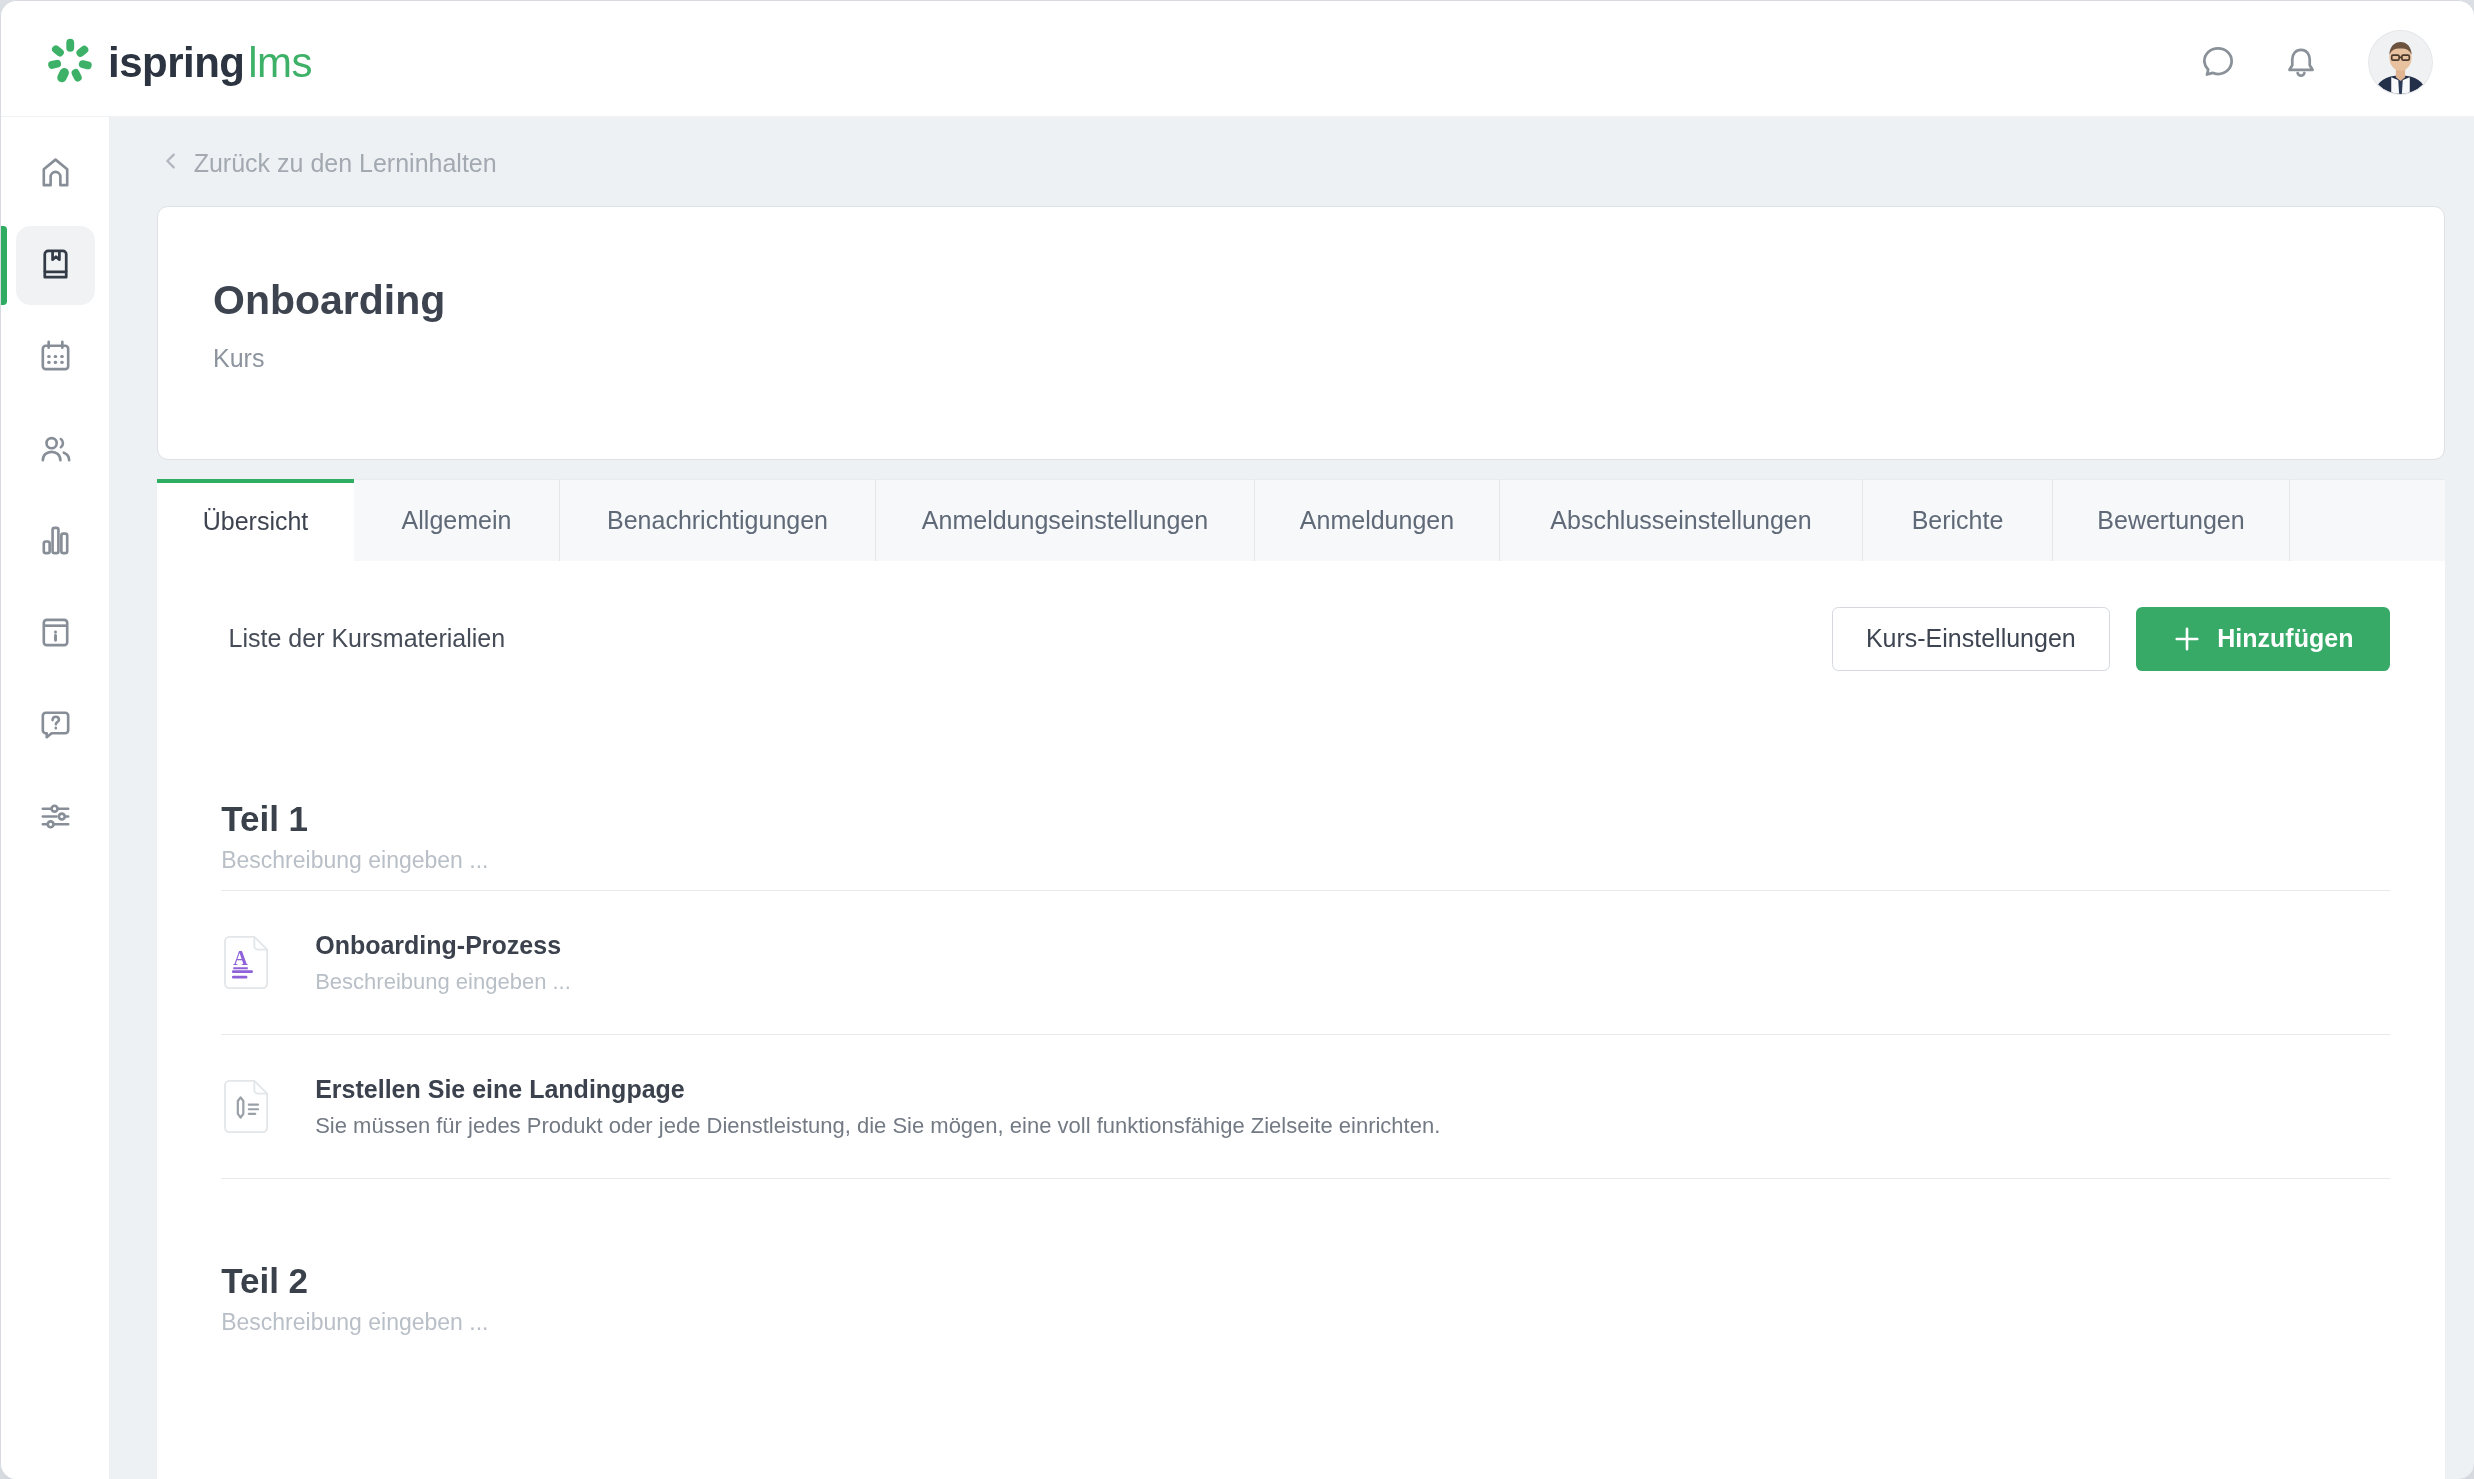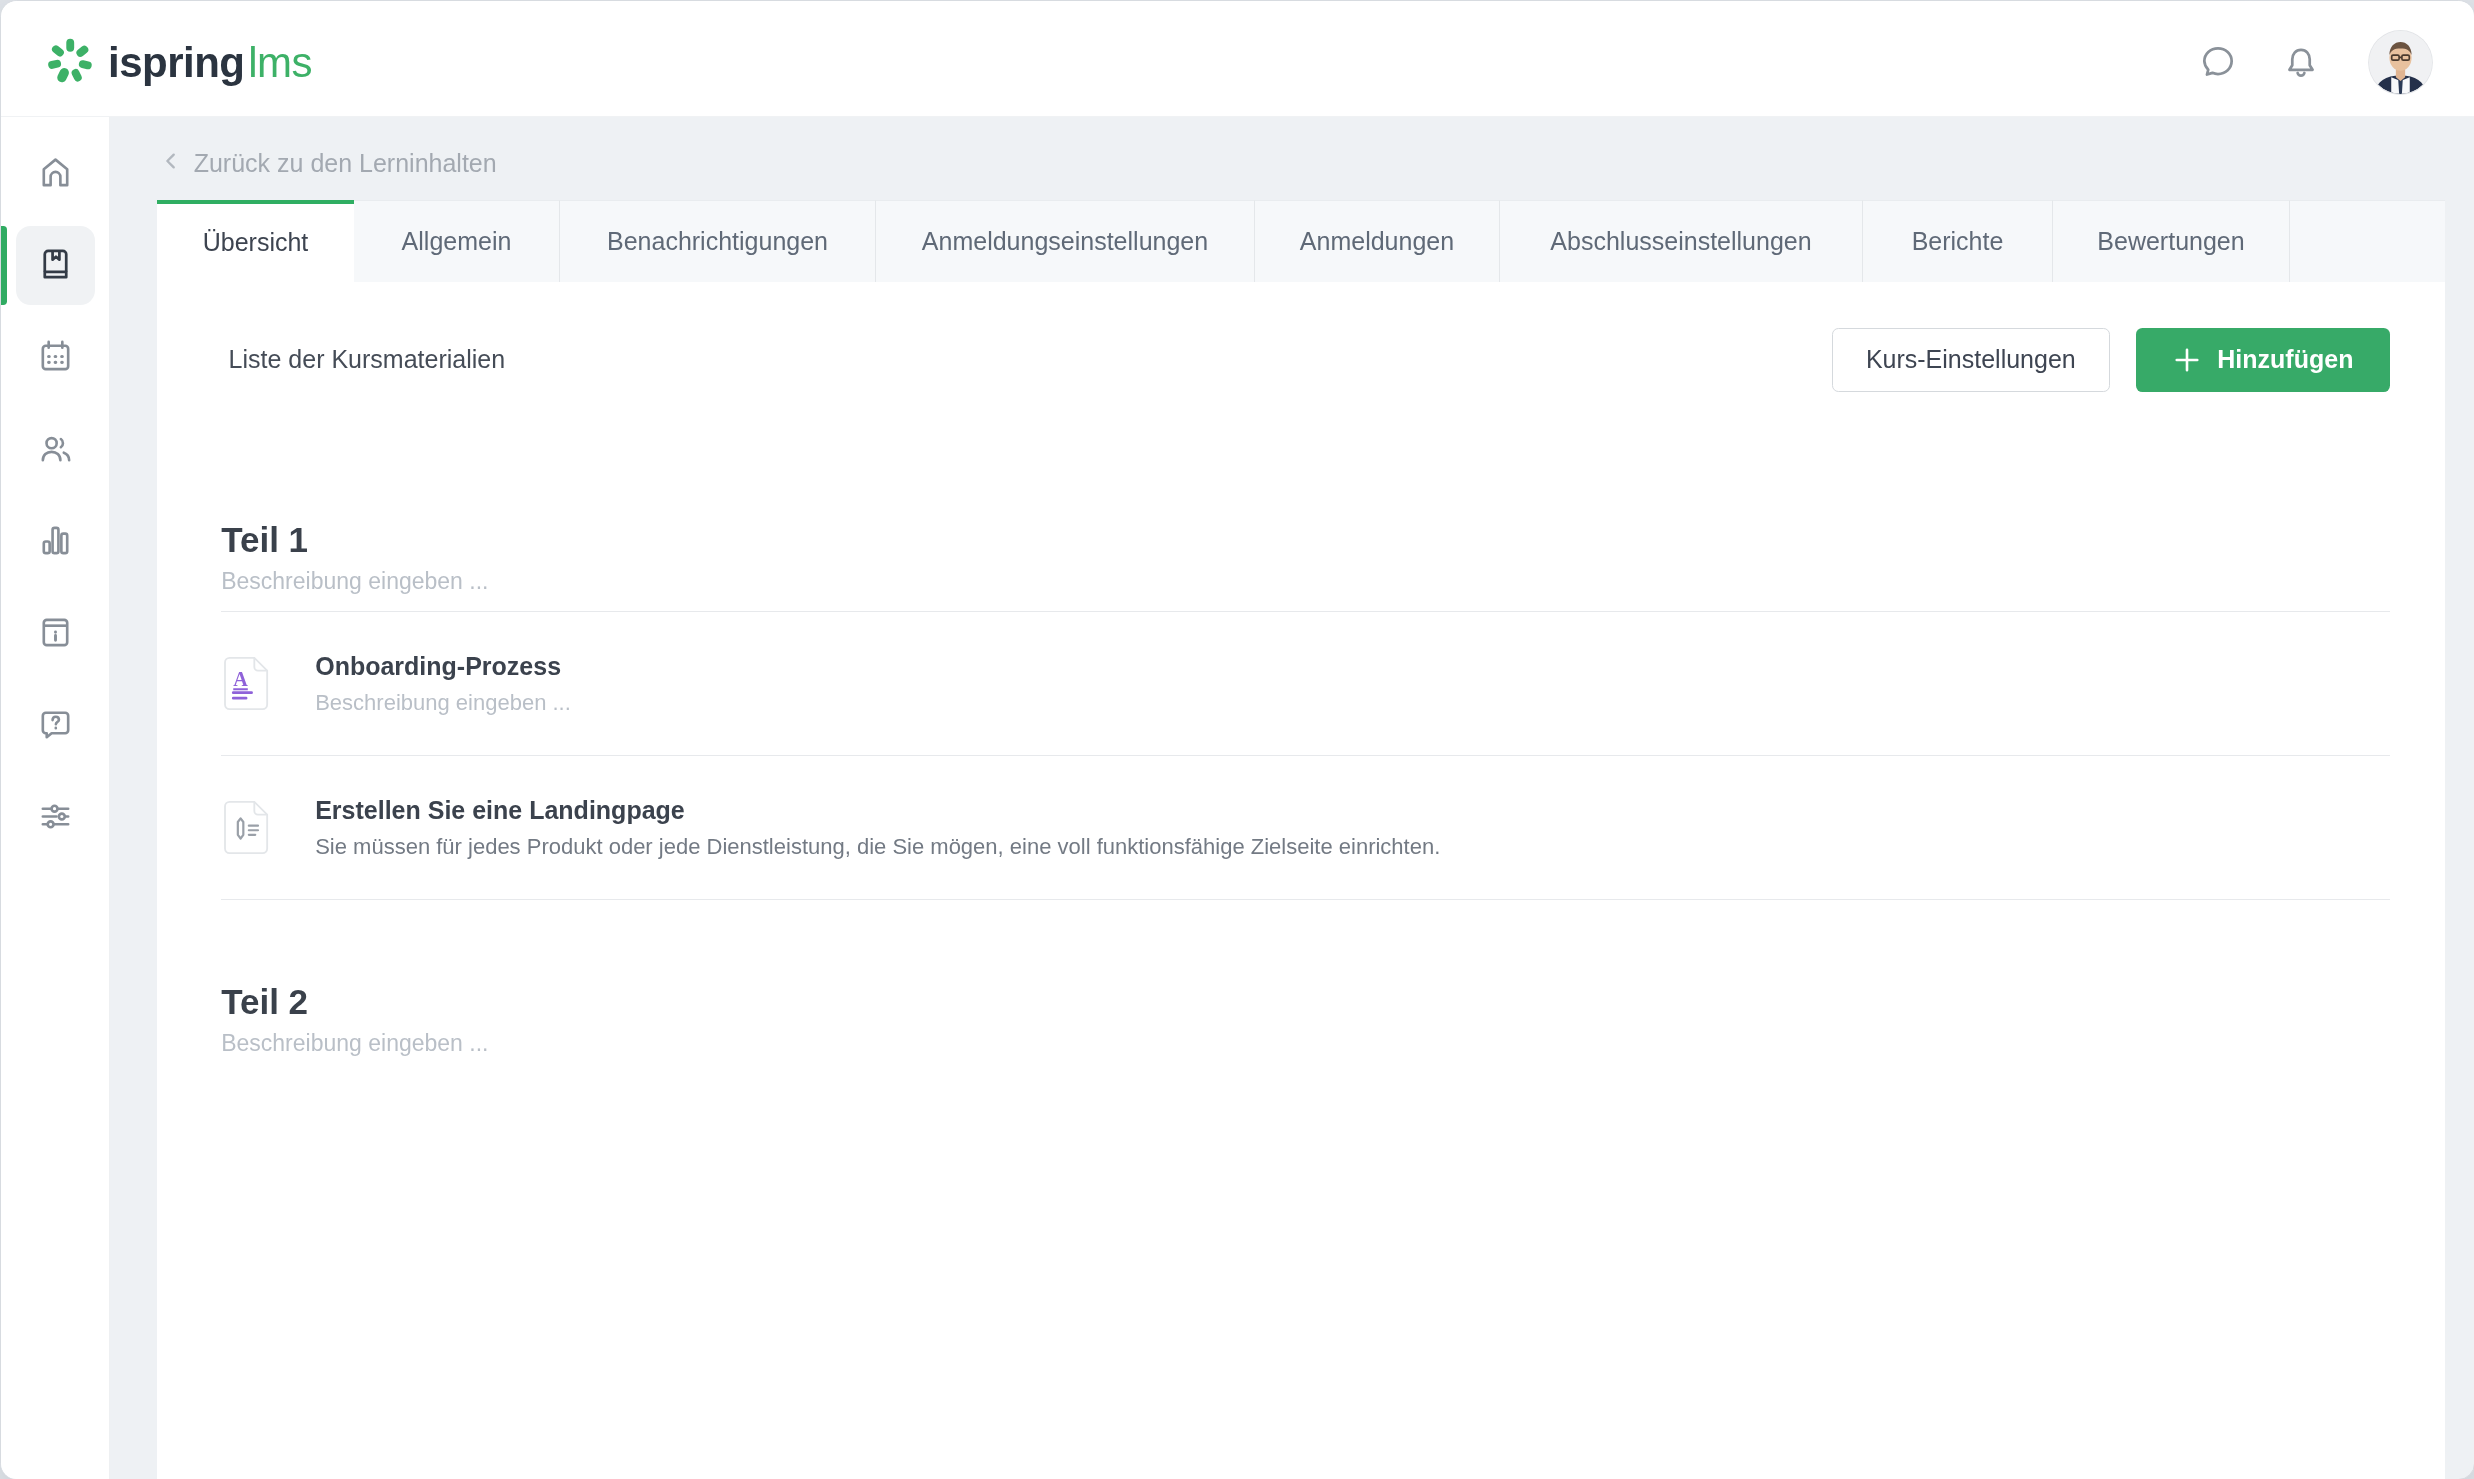--- a/index.html
+++ b/index.html
@@ -237,20 +237,24 @@
     <main class="main">
       <div class="breadcrumb">
         <span class="chev">
           <svg width="20" height="28" viewBox="0 0 22 30" fill="none" stroke="currentColor" stroke-width="2.6" stroke-linecap="round" stroke-linejoin="round">
               <path d="M14 8l-7 7 7 7"></path>
             </svg>
         </span>
         <span>Zurück zu den Lerninhalten</span>
       </div>
 
+      <section class="header-card">
+        <div class="course-title">Onboarding</div>
+        <div class="course-type">Kurs</div>
+      </section>
 
       <div class="tabs">
         <div class="tab active" style="width:197px">Übersicht</div>
         <div class="tab" style="width:205px">Allgemein</div>
         <div class="tab" style="width:316px">Benachrichtigungen</div>
         <div class="tab" style="width:379px">Anmeldungseinstellungen</div>
         <div class="tab" style="width:245px">Anmeldungen</div>
         <div class="tab" style="width:363px">Abschlusseinstellungen</div>
         <div class="tab" style="width:190px">Berichte</div>
         <div class="tab" style="width:237px">Bewertungen</div>

